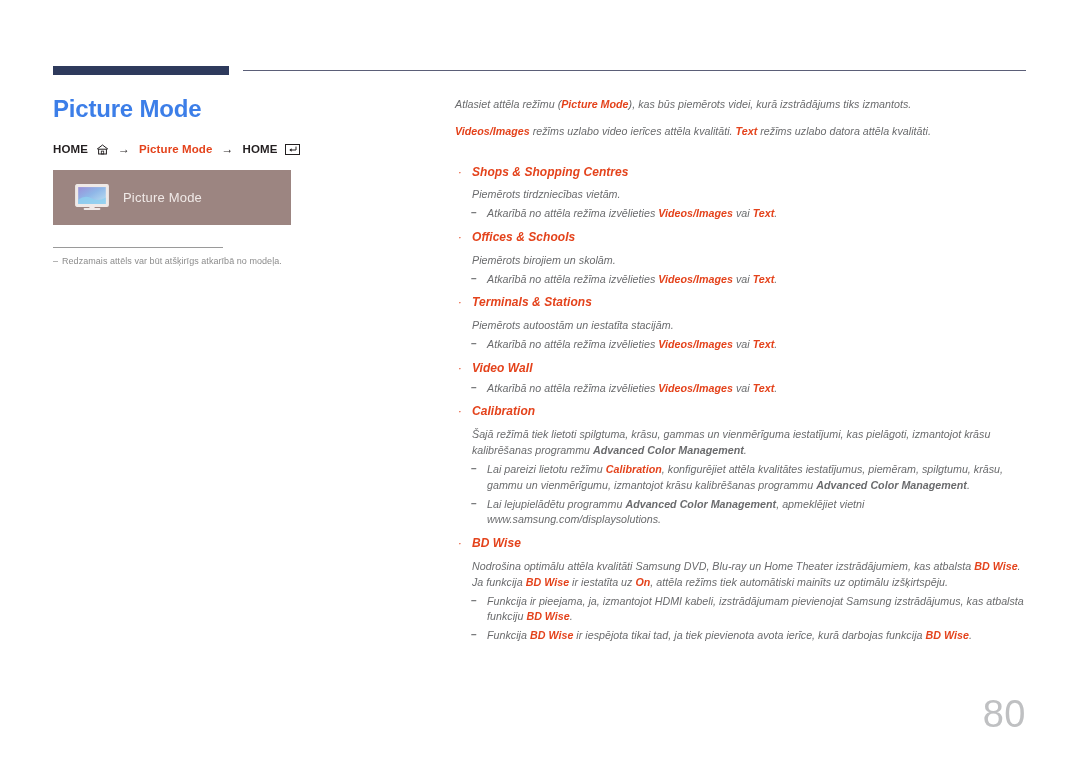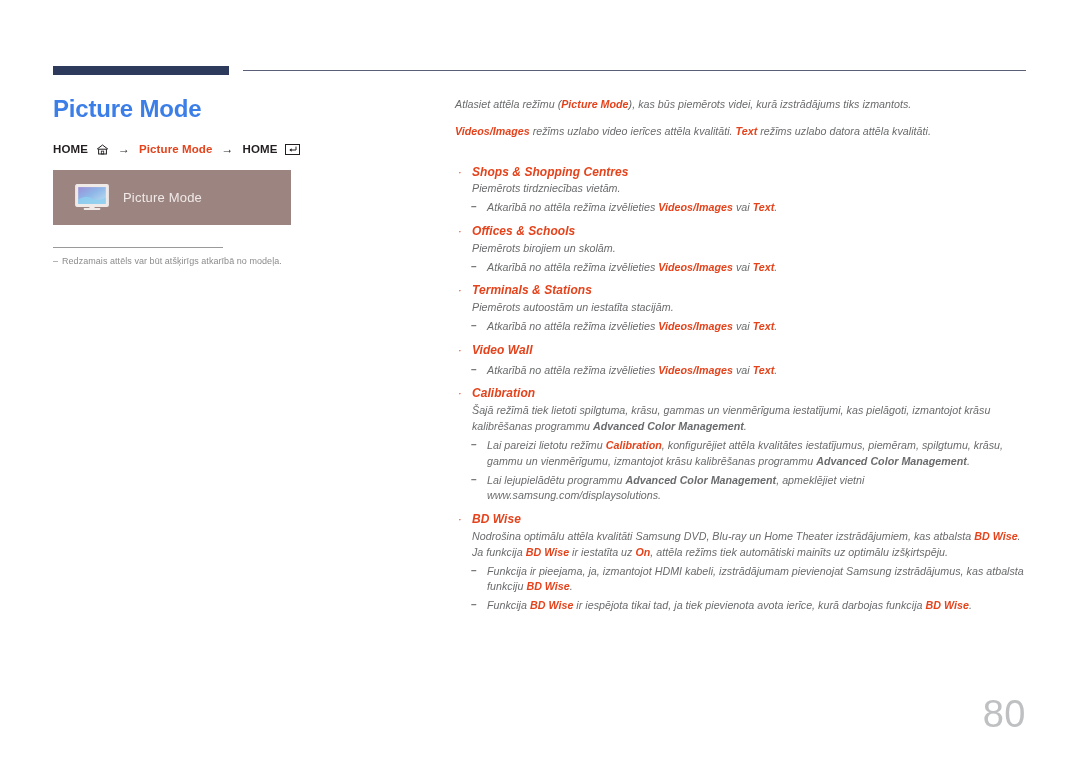--- a/index.html
+++ b/index.html
@@ -172,21 +172,21 @@
   .b1-title {
     color: #e4431c;
     font-weight: bold;
     font-size: 12px;
     letter-spacing: 0.05px;
   }
   .b1-body {
     flex: 1 1 auto;
   }
   .b1-desc {
-    margin-top: 0;
+    margin-top: 6px;
     color: #6a6b6d;
   }
 
   
   .b2 {
     display: flex;
     margin-top: 3px;
     padding-left: 16px;
   }
   .b2-marker {

